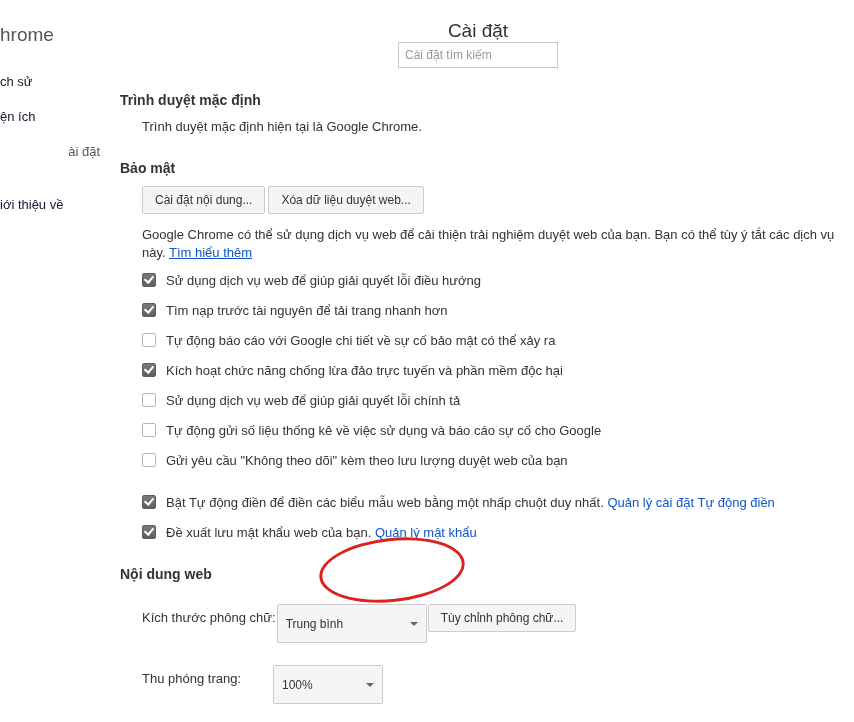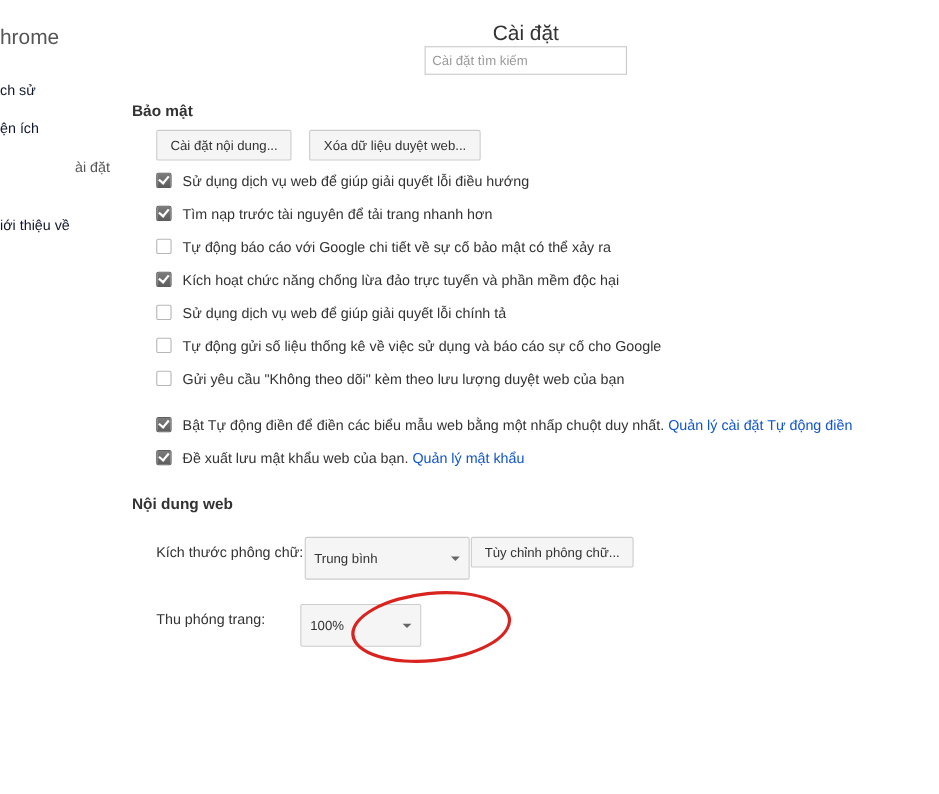--- a/index.html
+++ b/index.html
@@ -44,21 +44,21 @@
     justify-content: space-between;
     flex-direction: column;
   }
   .page-title {
     font-size: 19px;
     color: #333;
   }
   .search-box {
     border: 1px solid #c9c9c9;
     height: 26px;
-    width: 184px;
+    width: 160px;
     padding: 0 6px;
     font-size: 12px;
     color: #888;
     outline: none;
   }
   .search-box::placeholder { color: #999; }
 
   .section { margin-top: 24px; }
   .section h3 {
     font-size: 14px;
@@ -66,21 +66,21 @@
     color: #333;
     margin: 0 0 10px 0;
   }
   .section .desc {
     margin-left: 22px;
     color: #333;
     line-height: 18px;
   }
   .link { color: #1155cc; cursor: pointer; }
 
-  .btn-row { margin-left: 22px; display:flex; gap: 16px; }
+  .btn-row { margin-left: 22px; display:flex; gap: 3px; }
   .btn {
     background: #f5f5f5;
     border: 1px solid #ccc;
     height: 28px;
     padding: 0 12px;
     font-size: 12px;
     color: #333;
     cursor: pointer;
     border-radius: 2px;
   }
@@ -169,26 +169,33 @@
     <div style="height:18px"></div>
     <div class="nav-item">iới thiệu về</div>
   </div>
 
   <div class="main">
     <div class="header">
       <div class="page-title">Cài đặt</div>
       <input class="search-box" placeholder="Cài đặt tìm kiếm" style="">
     </div>
 
+    <div class="section">
+      <h3>Trình duyệt mặc định</h3>
+      <div class="desc">Trình duyệt mặc định hiện tại là Google Chrome.</div>
+    </div>
 
     <div class="section">
       <h3>Bảo mật</h3>
       <div class="btn-row">
         <button class="btn">Cài đặt nội dung...</button>
         <button class="btn">Xóa dữ liệu duyệt web...</button>
+      </div>
+      <div class="desc" style="margin-top:12px;">
+        <span>Google Chrome có thể sử dụng dịch vụ web để cải thiện trải nghiệm duyệt web của bạn. Bạn có thể tùy ý tắt các dịch vụ này. </span><span class="link" style="text-decoration:underline;">Tìm hiểu thêm</span>
       </div>
       <div class="check-list" id="sec-list">
           <div class="check-item">
             <span class="chk checked"></span>
             <span>Sử dụng dịch vụ web để giúp giải quyết lỗi điều hướng</span>
           </div>
           <div class="check-item">
             <span class="chk checked"></span>
             <span>Tìm nạp trước tài nguyên để tải trang nhanh hơn</span>
           </div>

